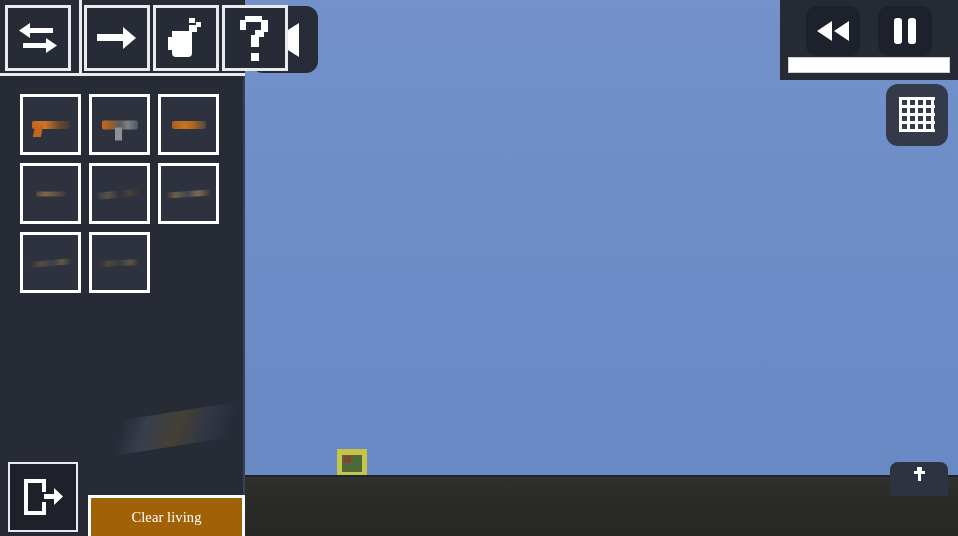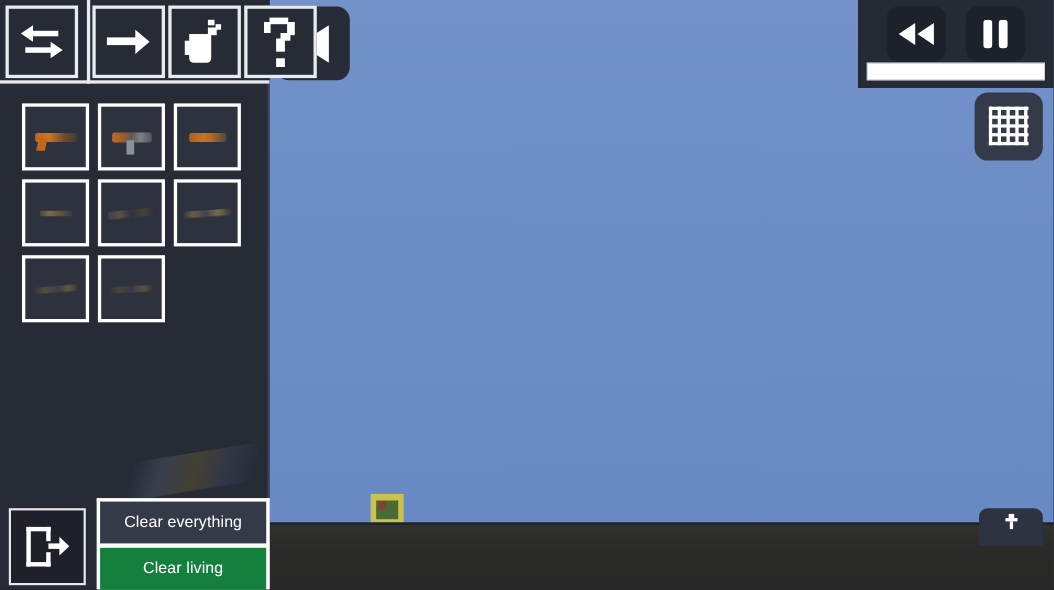--- a/index.html
+++ b/index.html
@@ -235,21 +235,21 @@
     background: #2e333f;
     color: #ffffff;
     font-size: 14.5px;
     display: flex;
     align-items: center;
     justify-content: center;
     cursor: pointer;
     letter-spacing: .1px;
   }
   #clear-everything { background: #343a47; margin-bottom: 4px; }
-  #clear-living { background: #15803d; }
+  #clear-living { background: #a16207; font-family: Liberation Serif, serif; }
 
   
   #collapse-btn {
     position: absolute;
     left: 251px;
     top: 6px;
     width: 67px;
     height: 67px;
     background: #272c38;
     border-radius: 12px;
@@ -485,18 +485,17 @@
           <rect x="2" y="34" width="22" height="4"></rect>
           <rect x="20" y="2" width="4" height="13"></rect>
           <rect x="20" y="25" width="4" height="13"></rect>
           <rect x="22" y="17" width="14" height="5"></rect>
           <polygon points="32,11 32,28 41,19.5"></polygon>
         </g>
       </svg>
     </div>
 
     <div id="clear-panel">
-      <div class="clear-btn" id="clear-everything">Clear everything</div>
       <div class="clear-btn" id="clear-living">Clear living</div>
     </div>
 
   </div>
 </div>
 
 </body></html>

